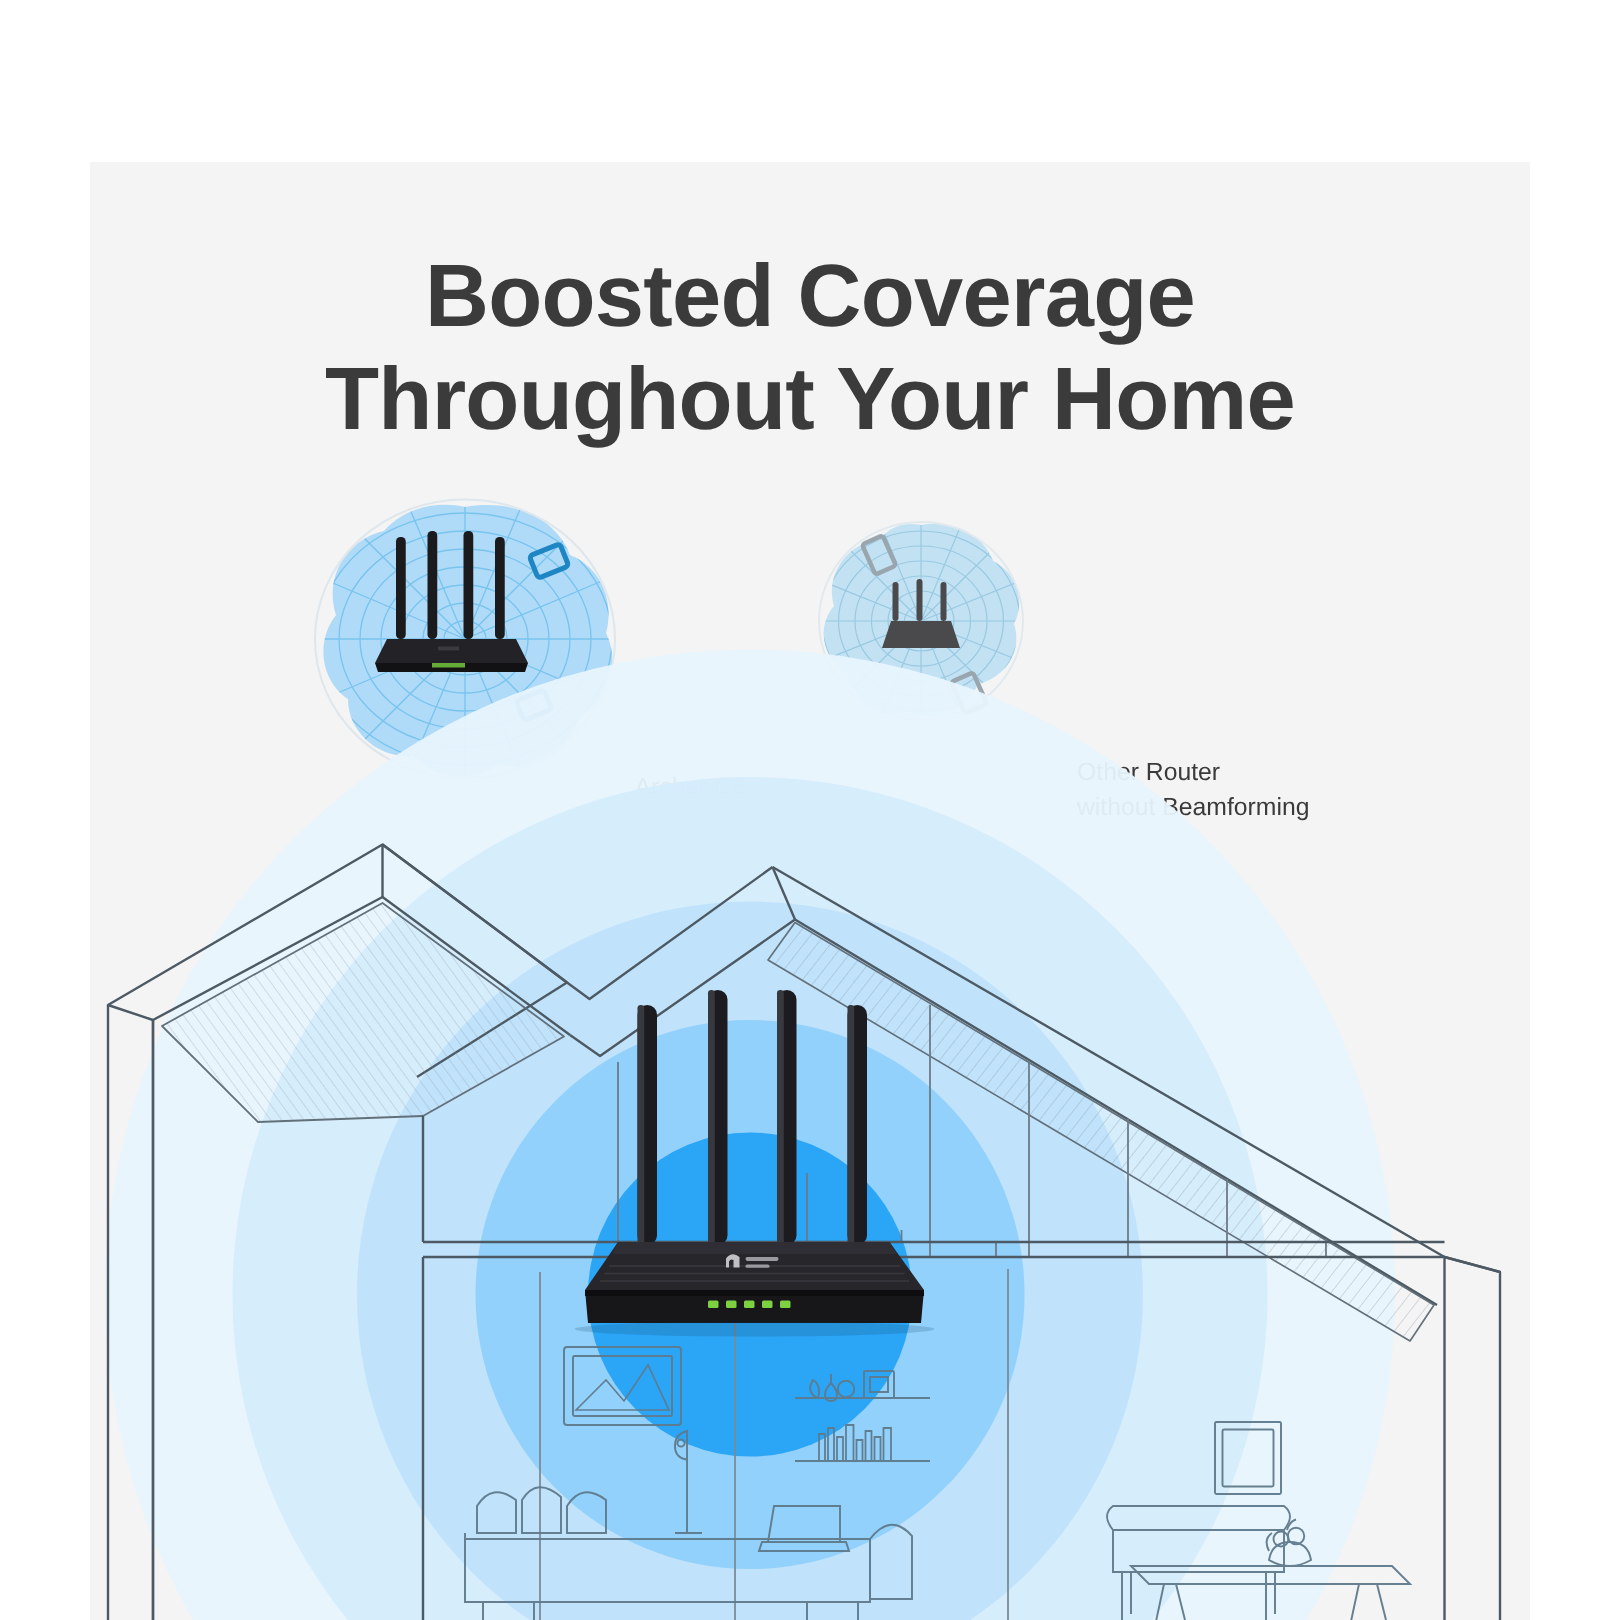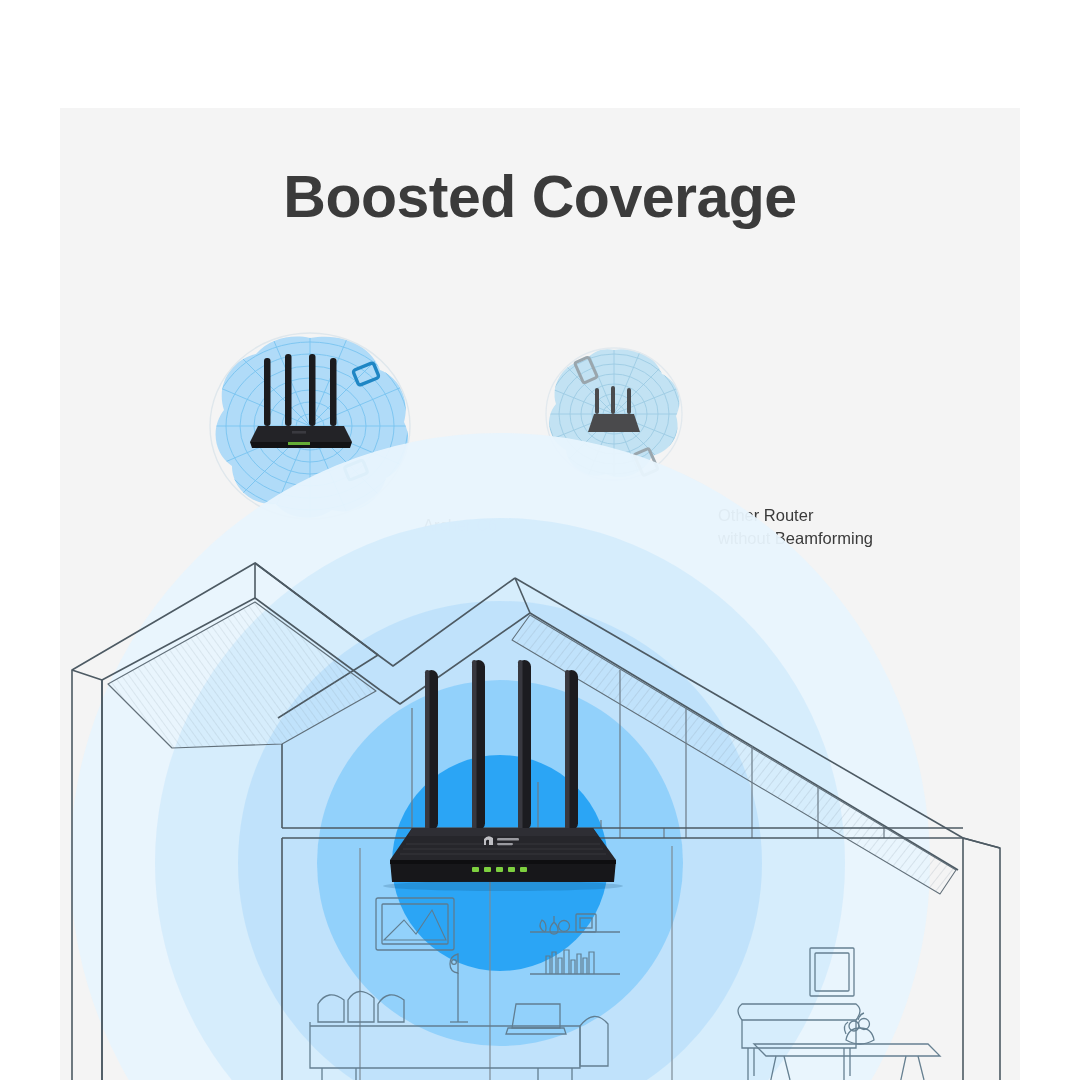--- a/index.html
+++ b/index.html
@@ -59,20 +59,21 @@
   .scene svg { display:block; position:absolute; left:0; top:0; }
 </style>
 </head>
 <body>
 
 <div id="stage">
   <div class="panel">
 
     <div class="headline">
       <span>Boosted Coverage</span>
+      <span class="l2">Throughout Your Home</span>
     </div>
 
     <div class="compare">
 
       <div class="blob-wrap blob-a">
         <svg width="220" height="200" viewBox="0 0 220 200">
           <defs>
             <clipPath id="clipA">
               <path d="M110 12 C146 6 172 22 180 44 C200 52 210 74 204 96
                        C214 116 206 142 186 152 C180 176 156 190 132 184

